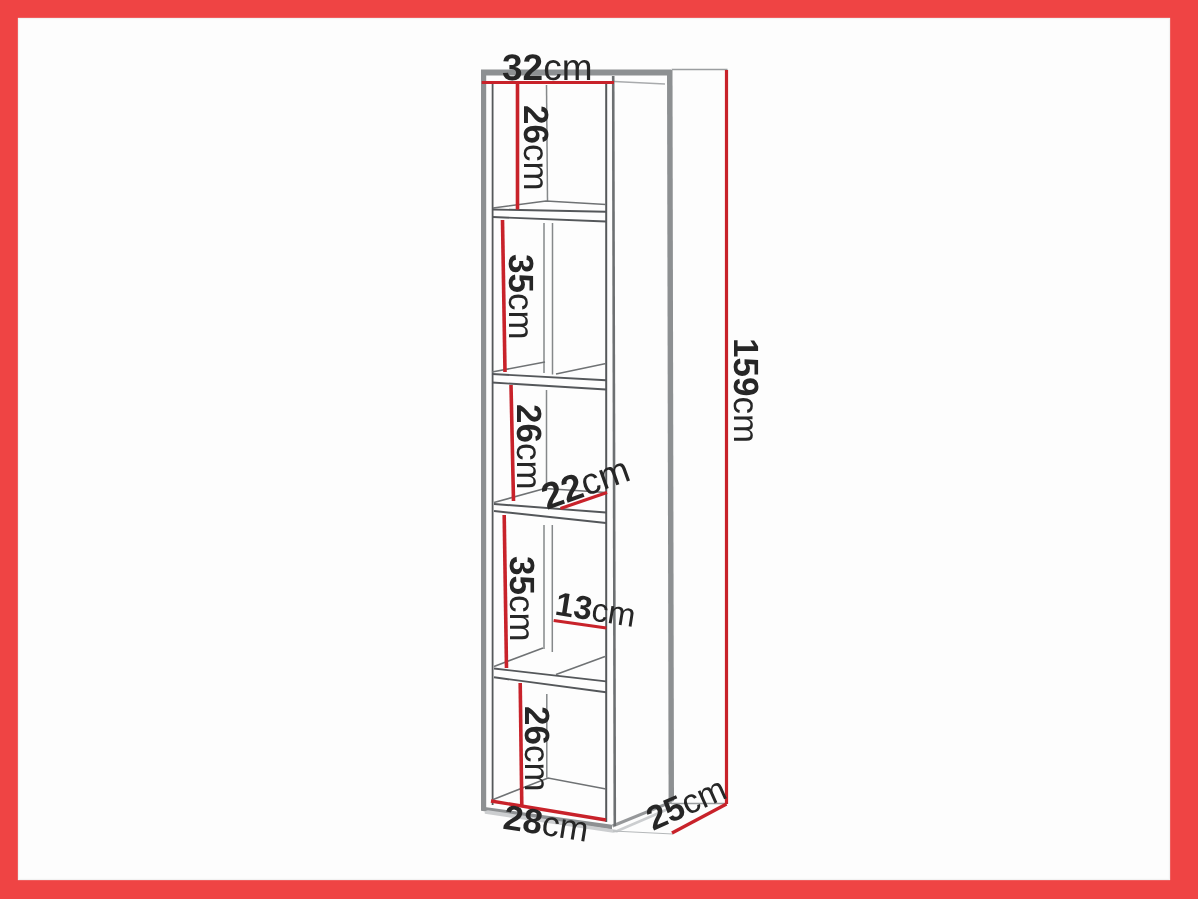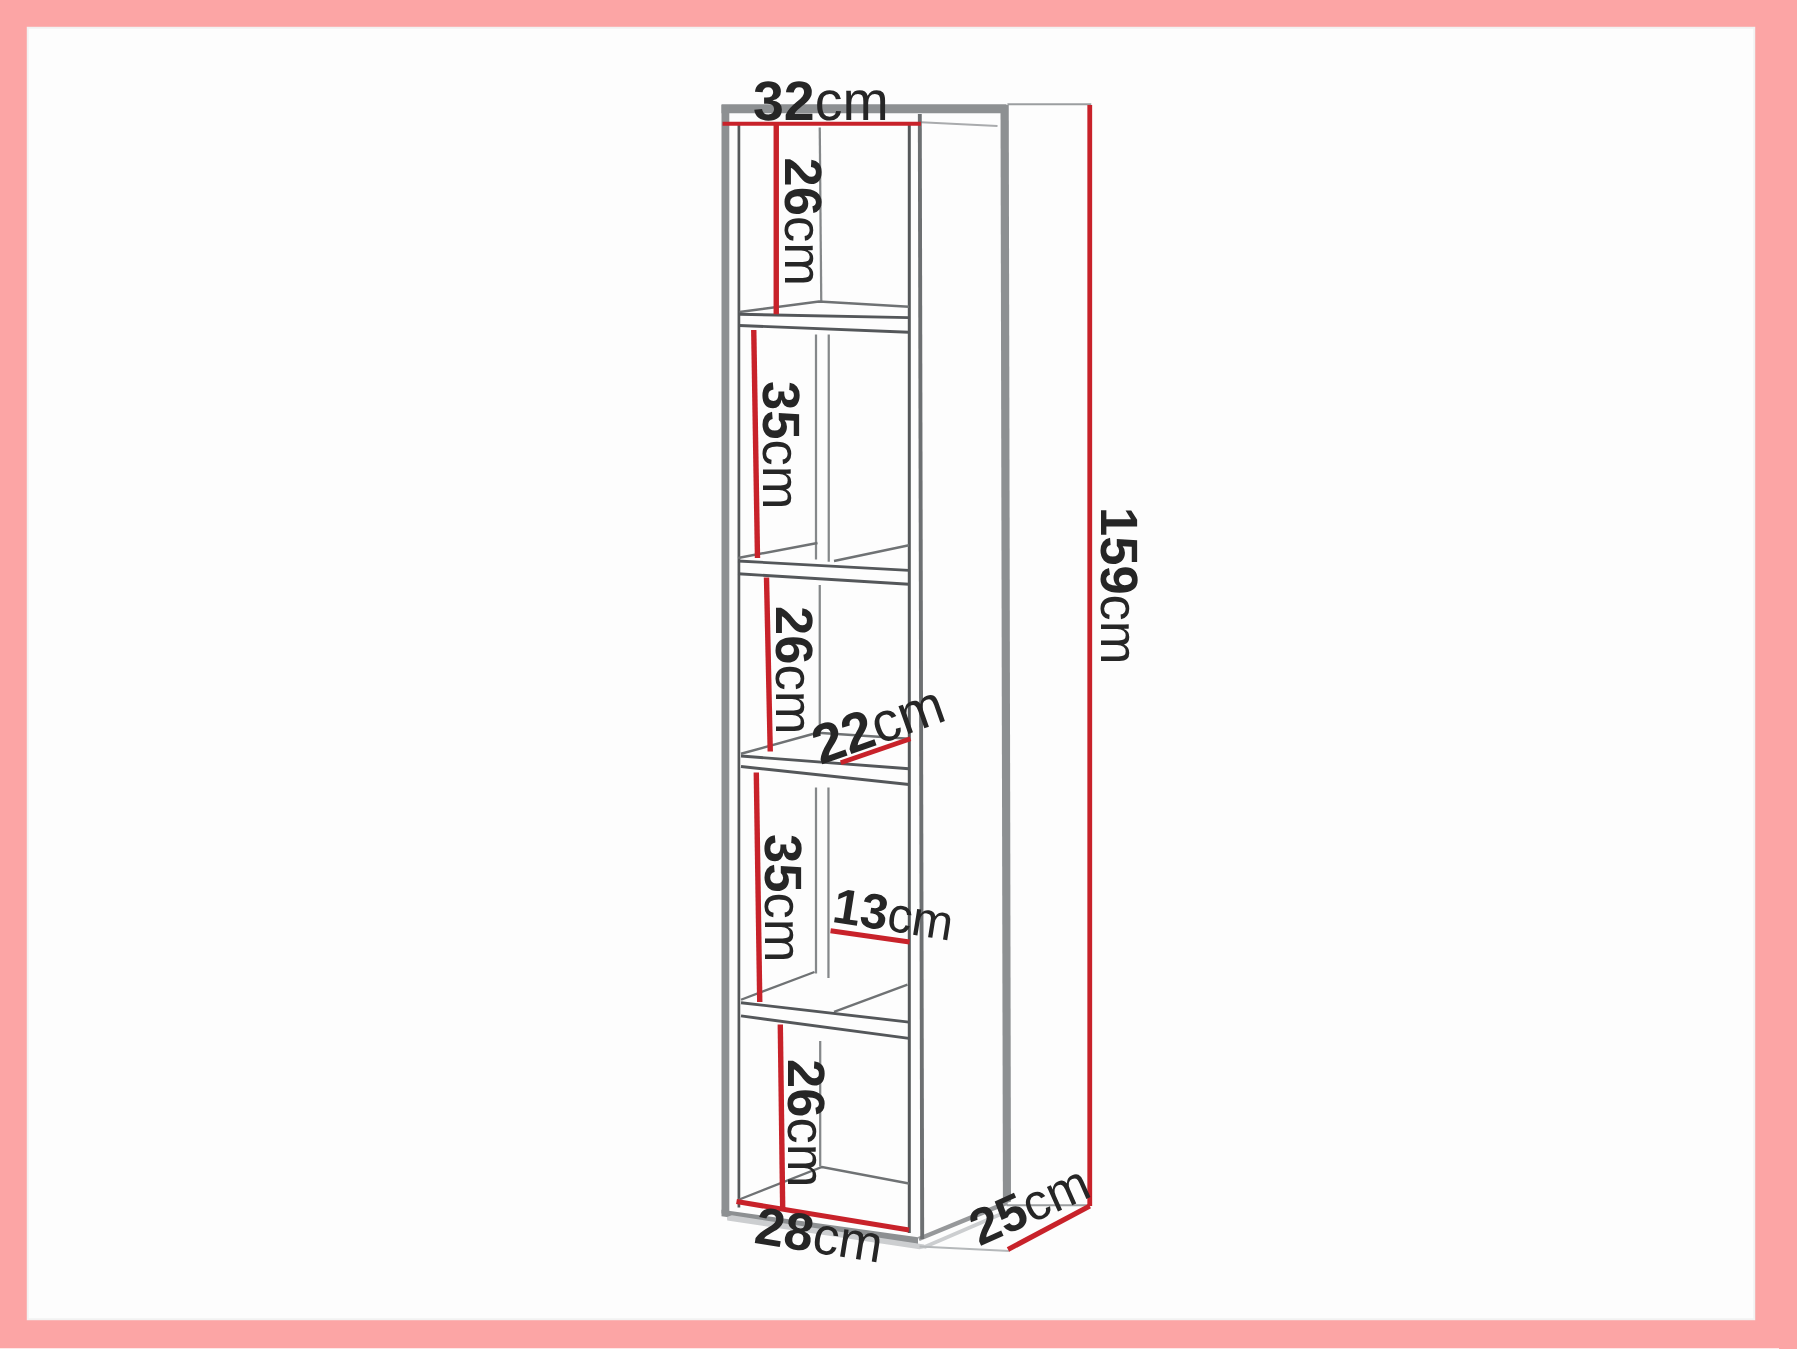--- a/index.html
+++ b/index.html
@@ -1,16 +1,16 @@
 <!DOCTYPE html>
 <html><head>
 <meta charset="utf-8">
 <style>
   html,body{margin:0;padding:0;background:#ffffff;}
-  .page{position:relative;width:1198px;height:899px;background:#fca5a5;overflow:hidden;}
+  .page{position:relative;width:1198px;height:899px;background:#ef4444;overflow:hidden;}
   svg{position:absolute;left:0;top:0;}
   text{font-family:"Liberation Sans", sans-serif;fill:#262626;-webkit-font-smoothing:antialiased;text-rendering:geometricPrecision;}
   .num{font-weight:bold;}
 </style>
 </head>
 <body>
 
 <div class="page">
 <svg width="1198" height="899" viewBox="0 0 1198 899">
 

